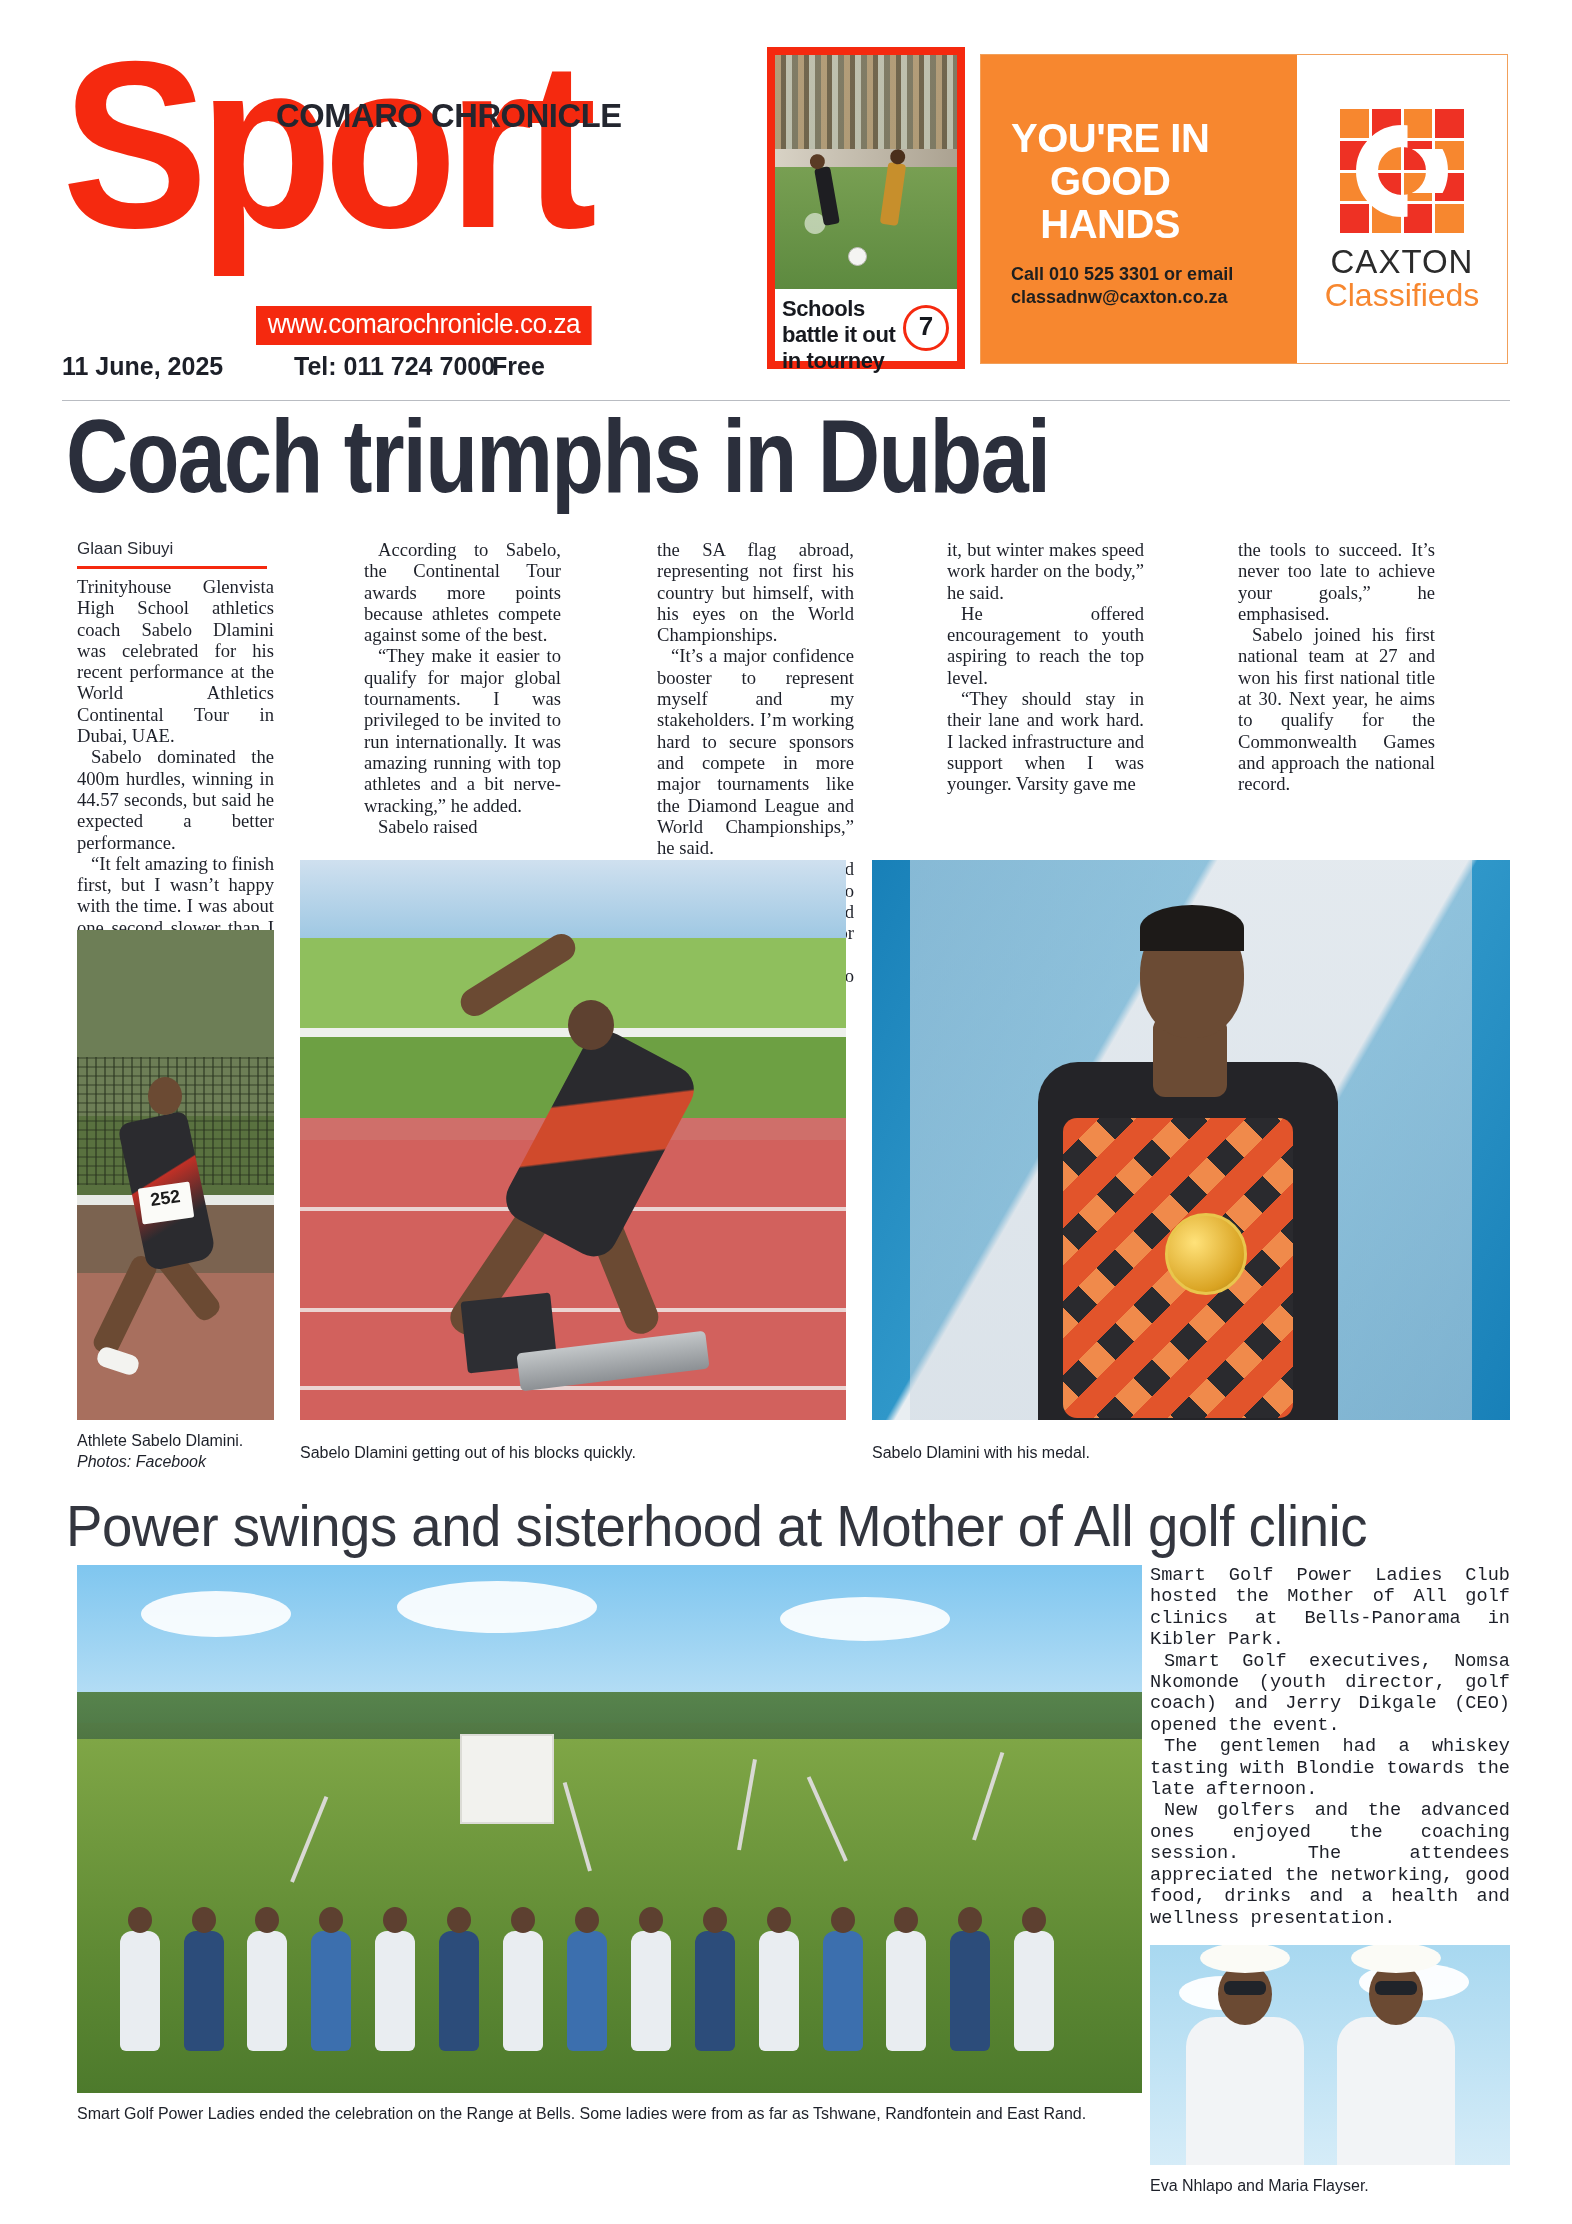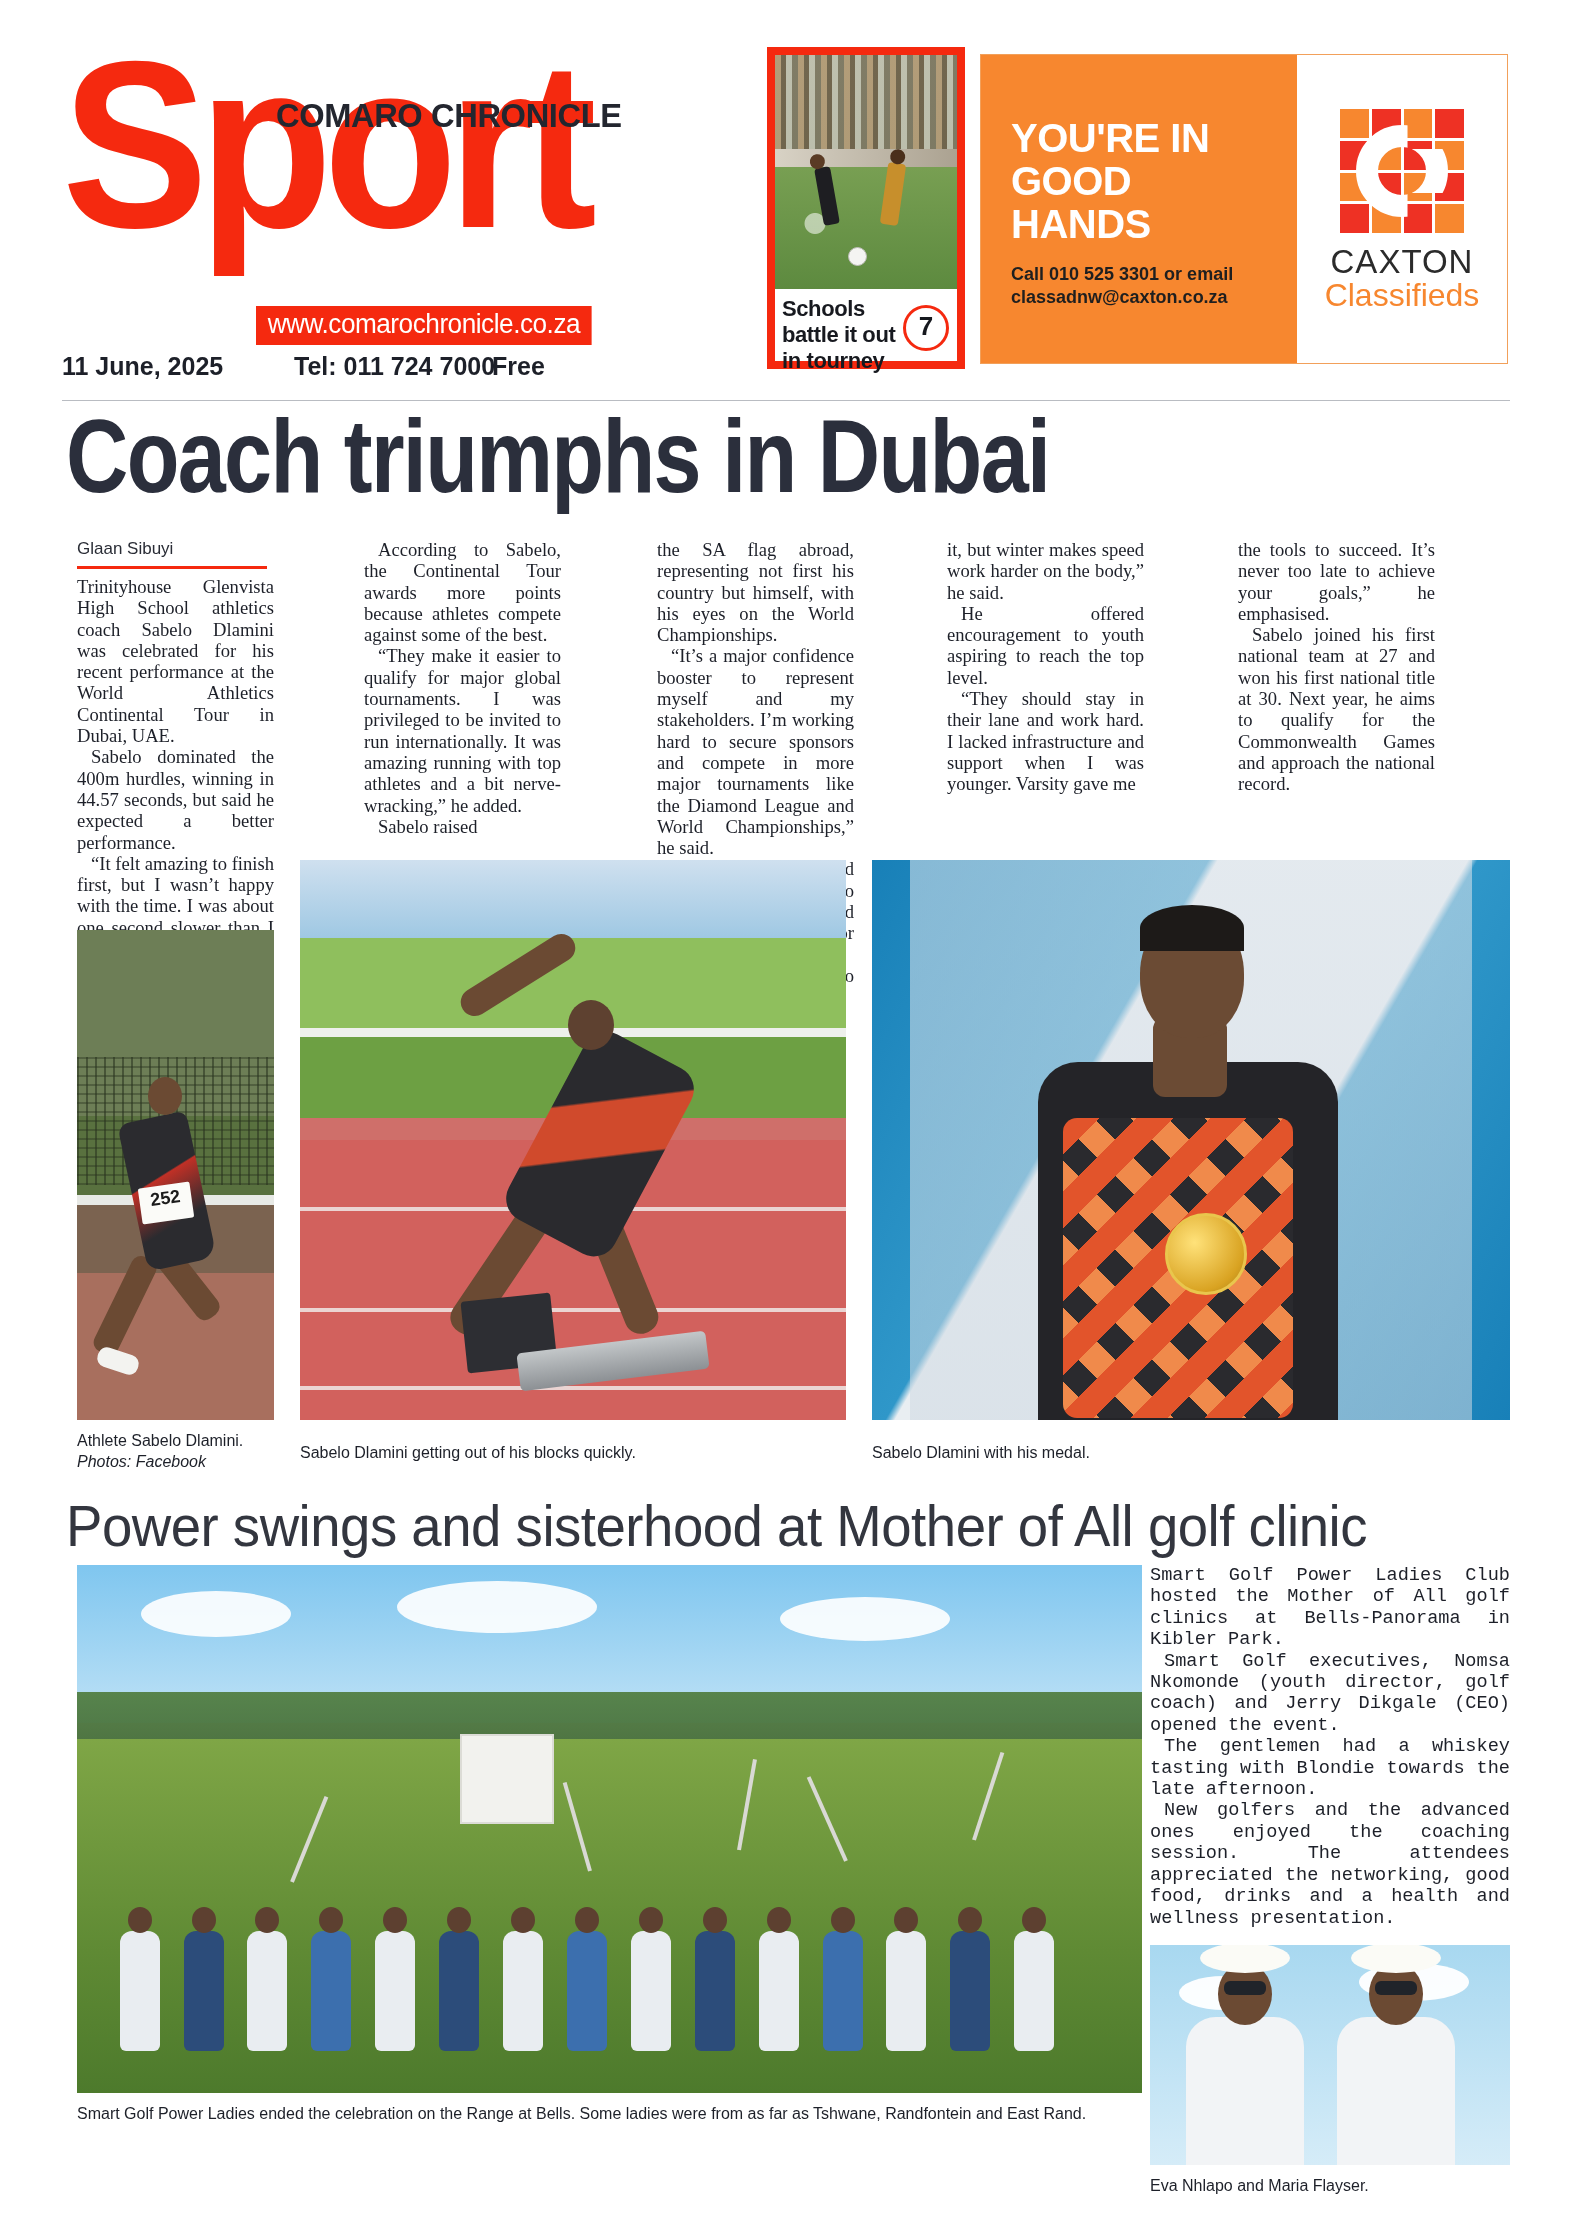--- a/index.html
+++ b/index.html
@@ -114,21 +114,21 @@
   .ad{
     position:absolute; left:980px; top:54px; width:528px; height:310px;
     border:1px solid #f2a05a; box-sizing:border-box; background:#fff;
     display:flex;
   }
   .ad-left{width:316px; background:#f7872f; position:relative;}
   .ad-head{
     position:absolute; left:30px; top:62px;
     font-family:"Liberation Sans", sans-serif;
     font-weight:bold; color:#ffffff;
-    font-size:40px; line-height:43px; letter-spacing:-0.5px;
+    font-size:40px; line-height:43px; letter-spacing:-0.5px;text-align:center;
   }
   .ad-sub{
     position:absolute; left:30px; top:208px; width:270px;
     font-family:"Liberation Sans", sans-serif;
     font-weight:bold; font-size:18px; line-height:23px; color:#1f1f1f;
   }
   .ad-right{flex:1; position:relative; background:#ffffff;}
   .caxton-logo{
     position:absolute; left:50%; top:54px; transform:translateX(-50%);
     width:124px; height:124px; position:absolute;

